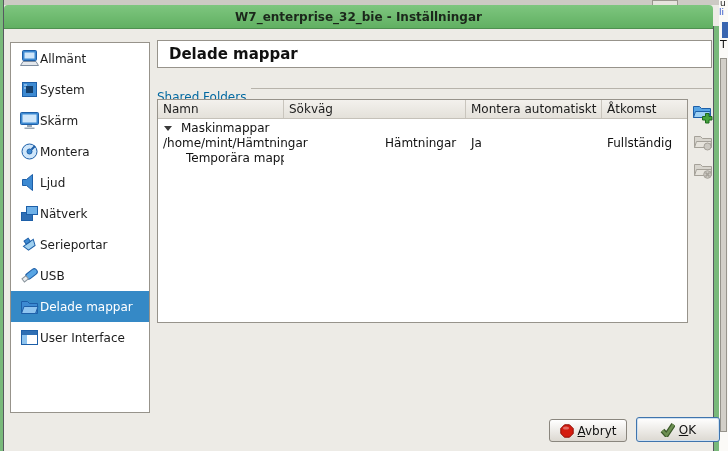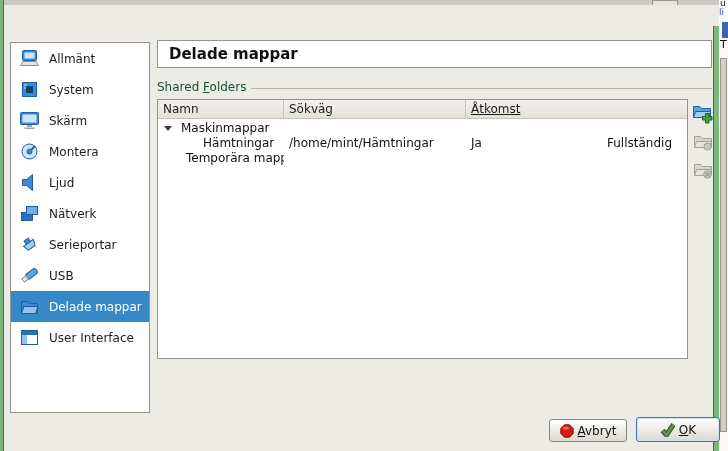--- a/index.html
+++ b/index.html
@@ -20,35 +20,35 @@
 
   
   .dialog { position:absolute; left:4px; top:5px; width:709px; height:446px; background:#edebe6; }
   .titlebar { position:absolute; left:0; top:0; width:709px; height:24px;
     background:linear-gradient(#7ec67f,#61b062); border-bottom:1px solid #4e9050;
     border-radius:4px 4px 0 0; text-align:center; line-height:24px;
     font-size:12px; font-weight:bold; color:#1b271b; }
 
   
   .sidebar { position:absolute; left:6px; top:37px; width:140px; height:371px; background:#fff; border:1px solid #97938b; }
-  .side-item { display:flex; align-items:center; height:31px; padding-left:8px; gap:9px; font-size:12px; color:#1c1c1c; cursor:default; }
+  .side-item { display:flex; align-items:center; height:31px; padding-left:8px; gap:0; font-size:12px; color:#1c1c1c; cursor:default; }
   .side-item.selected { background:#3589c6; color:#fff; }
   .side-item svg { flex:0 0 auto; }
 
   
   .page-title-box { position:absolute; left:153px; top:35px; width:555px; height:28px; background:#fff; border:1px solid #97938b; line-height:26px; padding-left:11px; font-size:15px; font-weight:bold; color:#111; }
-  .group-label { position:absolute; left:153px; top:75px; font-size:12px; color:#14532d; }
+  .group-label { position:absolute; left:153px; top:85px; font-size:12px; color:#0369a1; }
   .group-line { position:absolute; left:247px; top:83px; width:461px; height:1px; background:#b7b3ab; }
   .mn { text-decoration:underline; }
 
   
-  .tree { position:absolute; left:153px; top:94px; width:531px; height:260px; background:#fff; border:1px solid #97938b; }
+  .tree { position:absolute; left:153px; top:94px; width:531px; height:224px; background:#fff; border:1px solid #97938b; }
   .thead { display:flex; height:19px; background:linear-gradient(#f3f1ed,#e4e1da); border-bottom:1px solid #c5c1b9; font-size:12px; color:#1c1c1c; }
   .th { line-height:18px; padding-left:5px; border-right:1px solid #c9c5bd; overflow:hidden; white-space:nowrap; }
-  .th:last-child { border-right:none;text-decoration:underline; }
+  .th:last-child { border-right:none; }
   .c1 { width:126px; } .c2 { width:182px; } .c3 { width:136px; } .c4 { width:85px; flex:1; }
   .trow { display:flex; height:15px; line-height:15px; font-size:12px; color:#111; }
   .tc { overflow:hidden; white-space:nowrap; padding-left:5px; } .indent-child { margin-left:39px; }
   .expander { width:0; height:0; border-left:4px solid transparent; border-right:4px solid transparent; border-top:5px solid #3a3a3a; display:inline-block; margin:0 0 1px 6px; vertical-align:middle; }
 
   
   .fbtn { position:absolute; width:22px; height:22px; background:transparent; border:none; cursor:pointer; padding:0; }
   .fbtn.add { left:688px; top:97px; } .fbtn.edit { left:688px; top:126px; } .fbtn.remove { left:688px; top:154px; }
 
   
@@ -69,20 +69,23 @@
   <div class="bg-right-white"></div>
   <span class="frag-top">u</span>
   <span class="frag-link">li</span>
   <div class="frag-blue"></div>
   <span class="frag-text">T</span>
   <div class="bg-scrollbar"></div>
   <div class="bg-right-green"></div>
 
   <div class="dialog">
 
+    <div class="titlebar">
+      <span>W7_enterprise_32_bie - Inställningar</span>
+    </div>
 
     <div class="sidebar">
 
       <div class="side-item">
         <svg width="21" height="21" viewBox="0 0 21 21">
           <rect x="3.5" y="2.5" width="14" height="10" rx="1" fill="#3d8ad2" stroke="#1d5fa8"></rect>
           <rect x="5.5" y="4.5" width="10" height="6" fill="#cfe6fa"></rect>
           <path d="M1.5 17.5 h18 l-2.5 -4 h-13 Z" fill="#e3e7ec" stroke="#7f8ea0"></path>
         </svg>
         <span>Allmänt</span>
@@ -172,33 +175,34 @@
 
     <div class="page-title-box">Delade mappar</div>
 
     <div class="group-label"><span>Shared </span><span class="mn">F</span><span>olders</span></div>
     <div class="group-line"></div>
 
     <div class="tree">
       <div class="thead">
         <div class="th c1">Namn</div>
         <div class="th c2">Sökväg</div>
+        <div class="th c3">Montera automatiskt</div>
         <div class="th c4">Åtkomst</div>
       </div>
 
       <div class="trow" style="margin-top:2px;">
         <div class="tc c1" style="padding-left:0;"><span class="expander"></span><span style="margin-left:9px;">Maskinmappar</span></div>
         <div class="tc c2"></div>
         <div class="tc c3"></div>
         <div class="tc c4"></div>
       </div>
 
       <div class="trow">
+        <div class="tc c2">/home/mint/Hämtningar</div>
         <div class="tc c1" style="padding-left:0;"><span class="indent-child" style="margin-left:45px;">Hämtningar</span></div>
-        <div class="tc c2">/home/mint/Hämtningar</div>
         <div class="tc c3">Ja</div>
         <div class="tc c4">Fullständig</div>
       </div>
 
       <div class="trow">
         <div class="tc c1" style="padding-left:0;"><span style="margin-left:28px;">Temporära mappar</span></div>
         <div class="tc c2"></div>
         <div class="tc c3"></div>
         <div class="tc c4"></div>
       </div>

